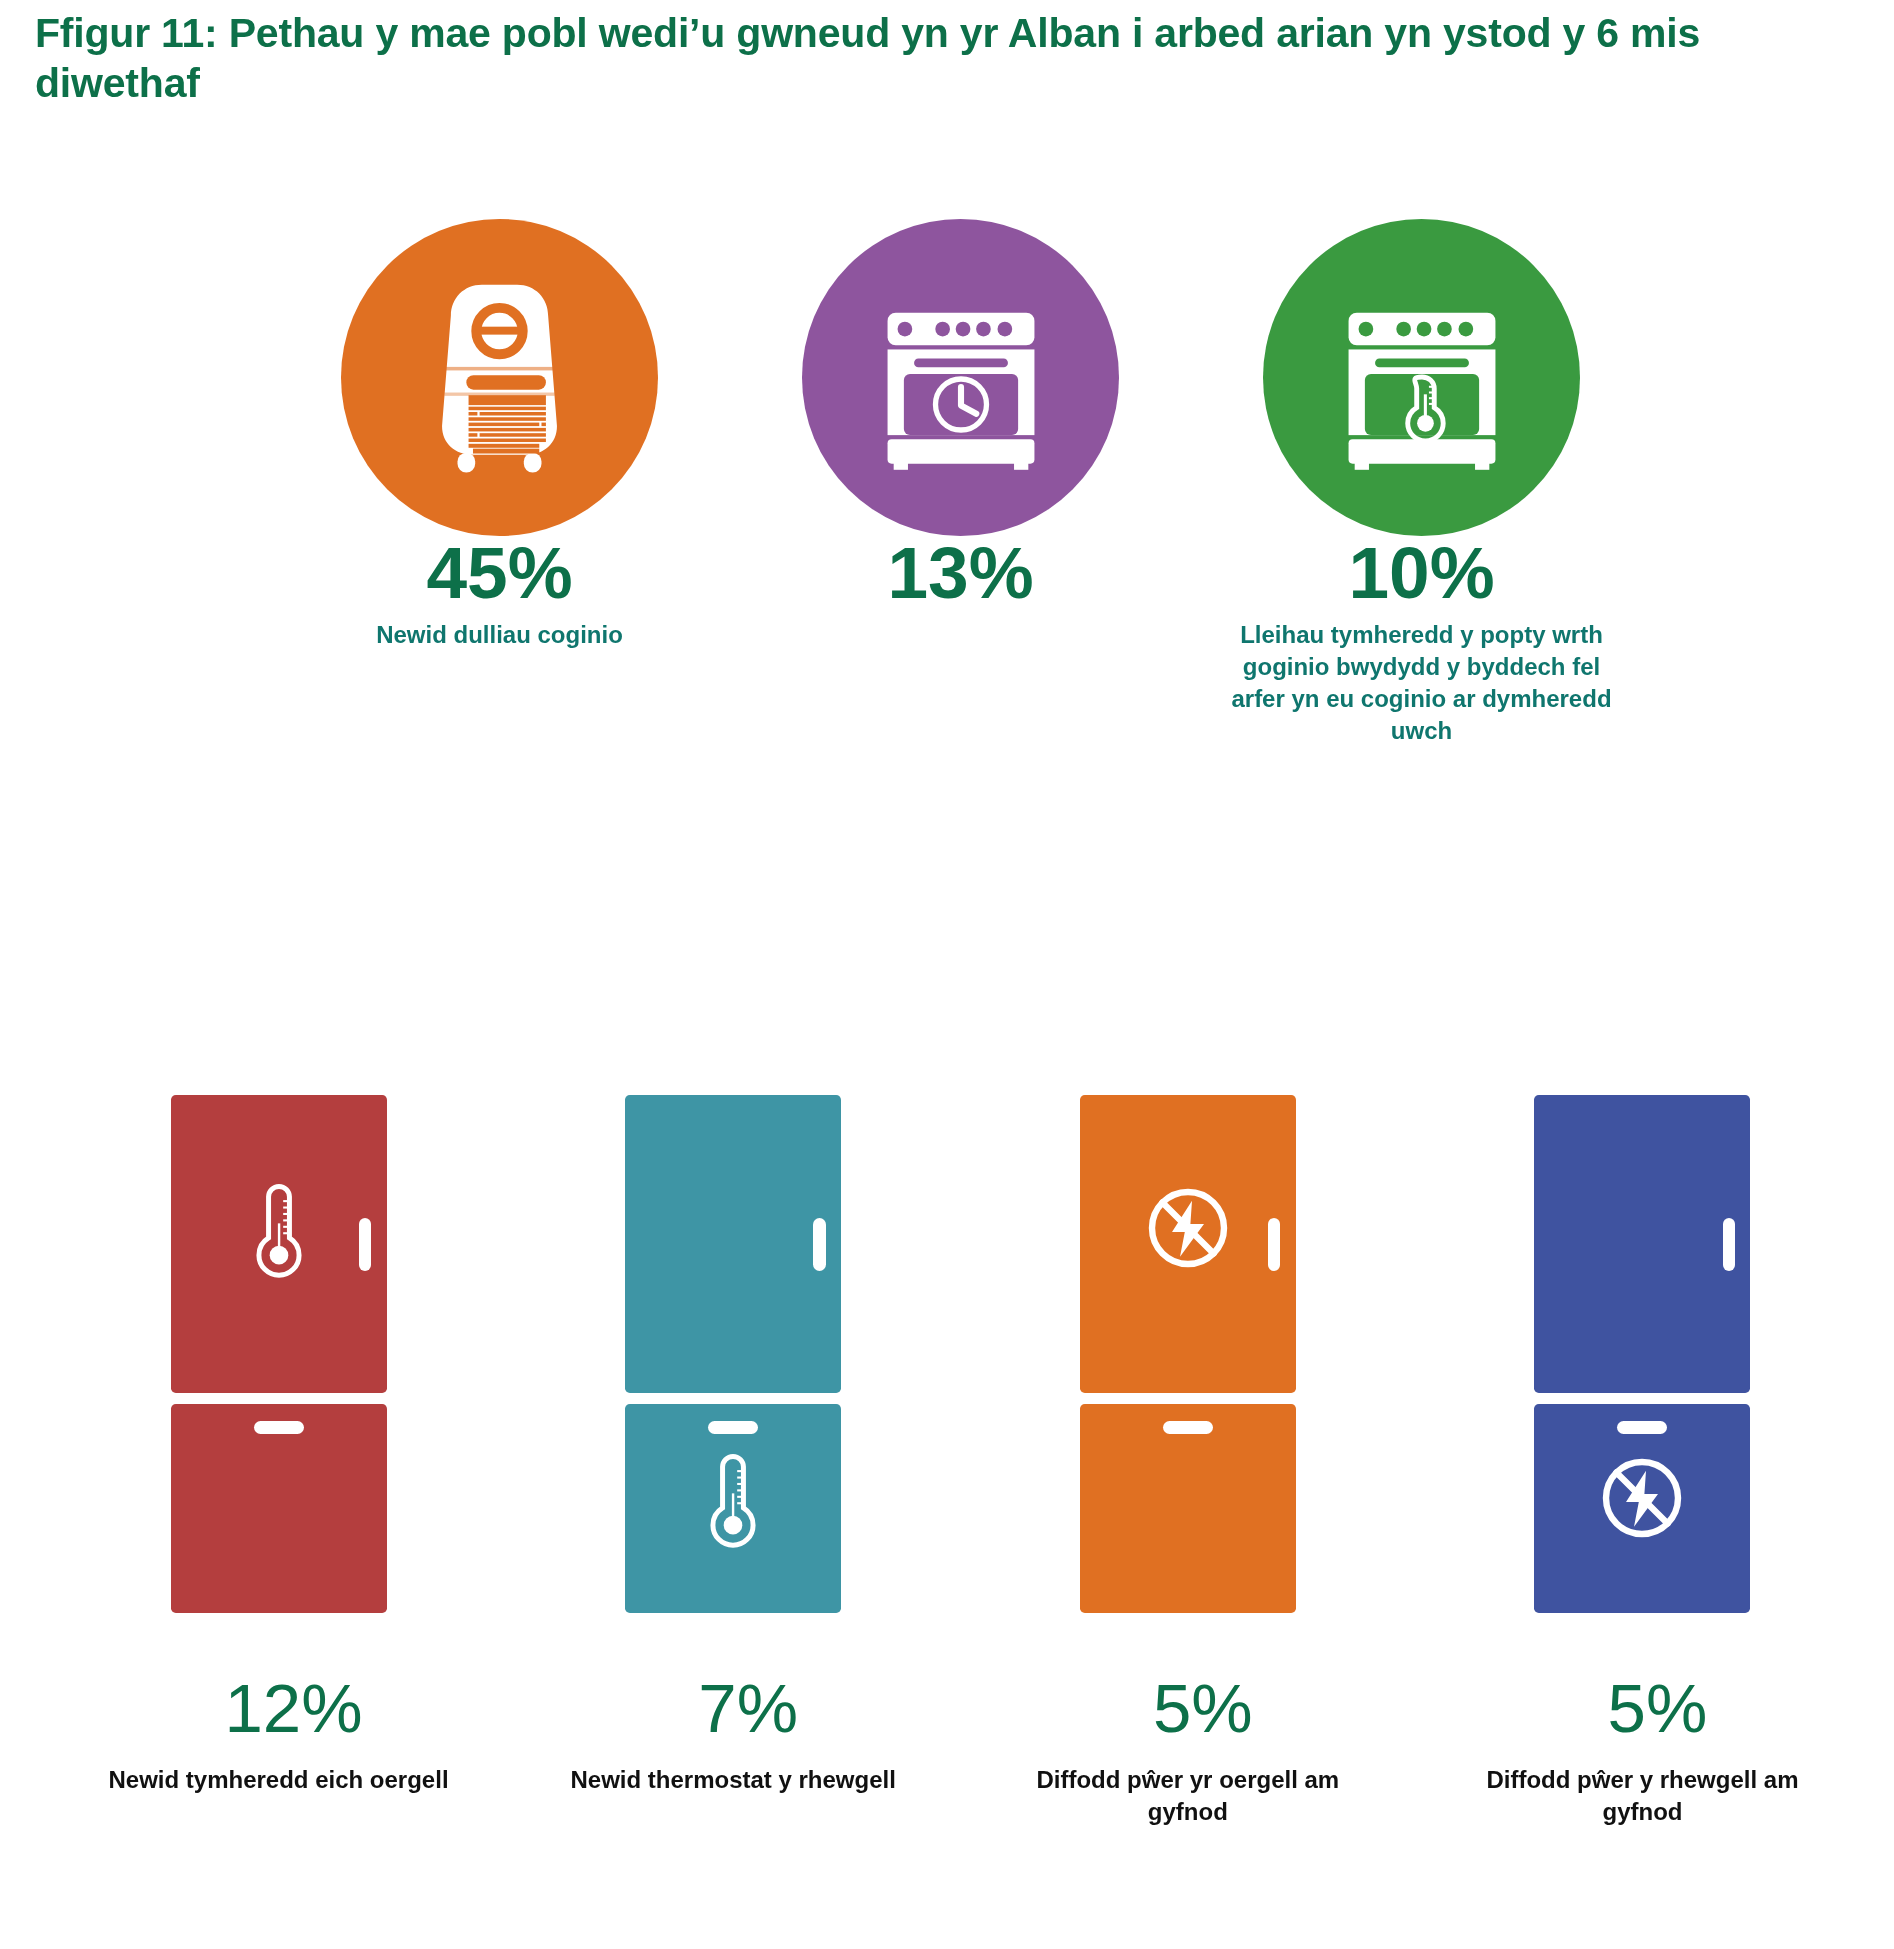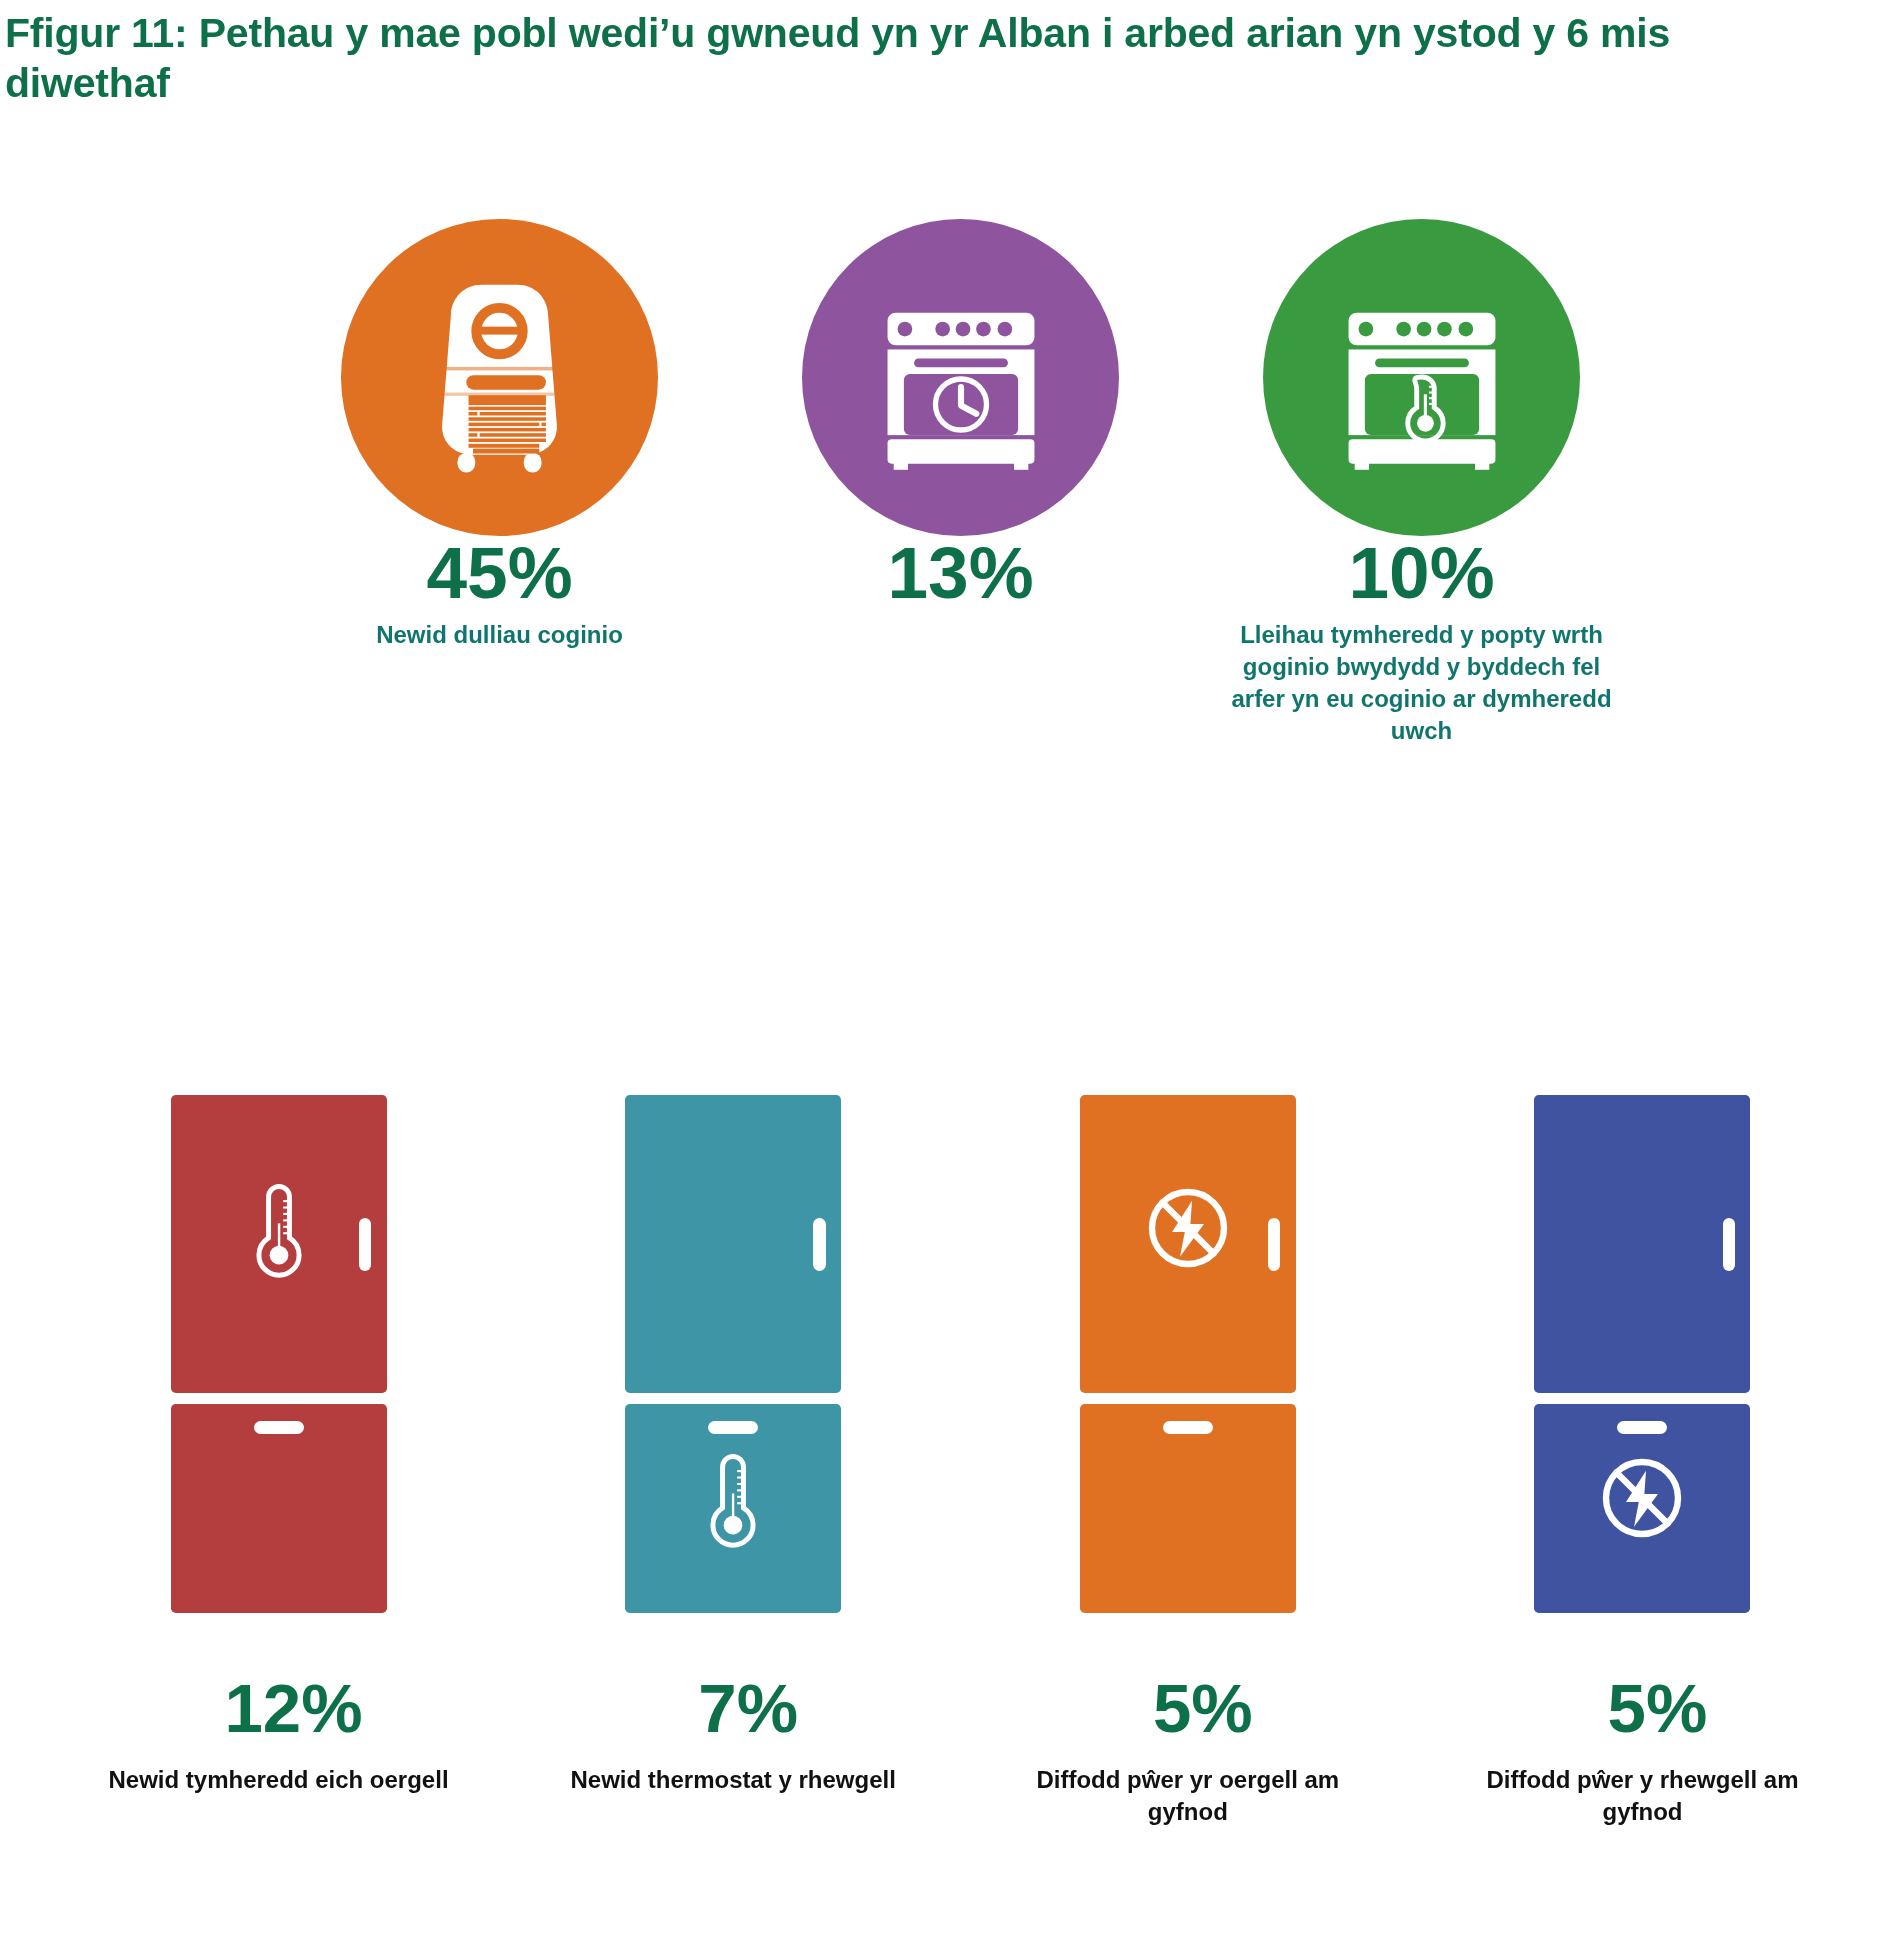--- a/index.html
+++ b/index.html
@@ -11,21 +11,21 @@
     width: 1894px;
     height: 1949px;
     font-family: "Liberation Sans", sans-serif;
     position: relative;
     overflow: hidden;
   }
 
   
   #figure-title {
     position: absolute;
-    left: 5px;
+    left: 35px;
     top: 7.7px;
     width: 1825px;
     color: #0d7049;
     font-size: 41px;
     font-weight: bold;
     line-height: 1.22;
     letter-spacing: -0.2px;
   }
 
   
@@ -133,21 +133,21 @@
   .fridge-glyph {
     position: absolute;
     left: 50%;
     transform: translateX(-50%);
   }
   .fridge-top .fridge-glyph   { top: 85px; }
   .fridge-bottom .fridge-glyph{ top: 46px; }
 
   .bottom-stat-number {
     color: #0d7049;
-    font-weight: bold;
+    font-weight: normal;
     font-size: 69px;
     line-height: 1;
     margin-top: 60px;
     text-align: center;
     margin-left: 30px;
   }
   .bottom-stat-caption {
     color: #111111;
     font-weight: bold;
     font-size: 24px;

